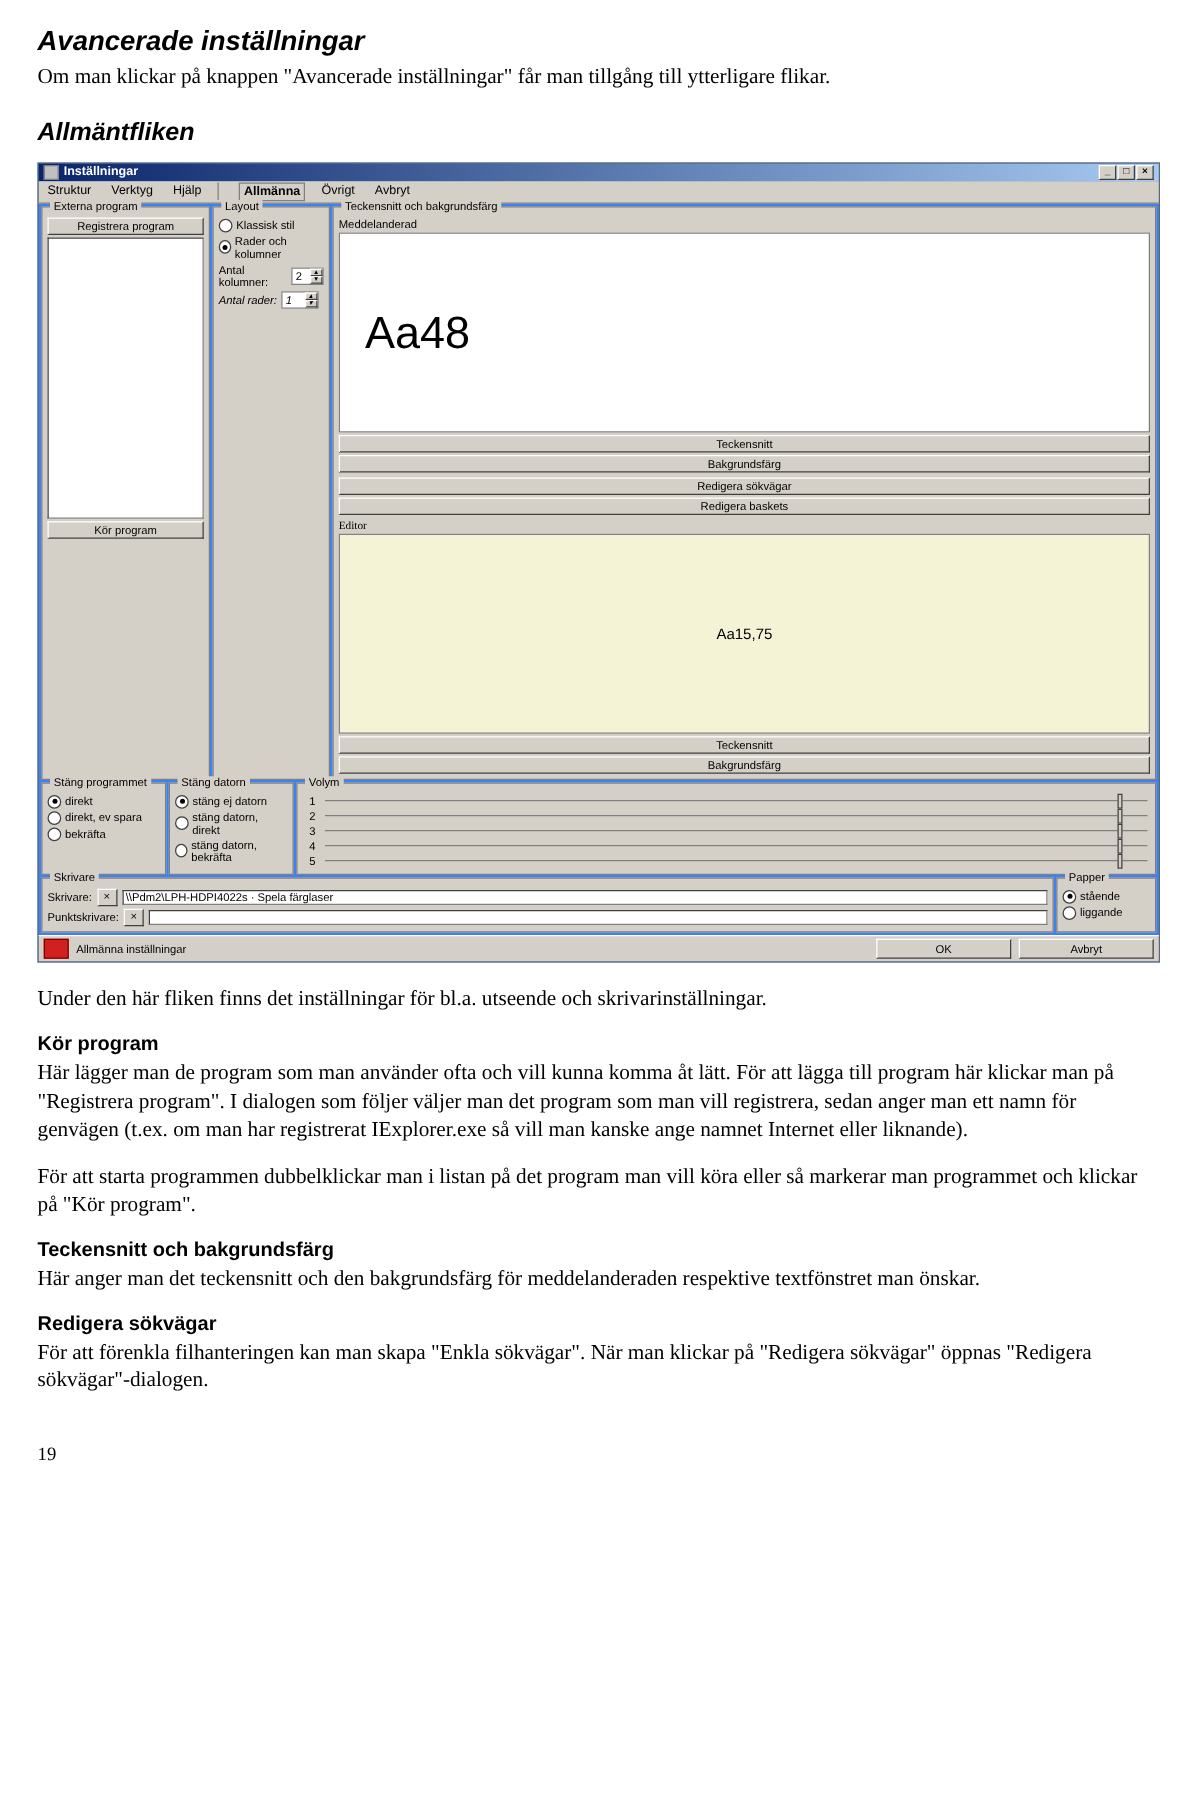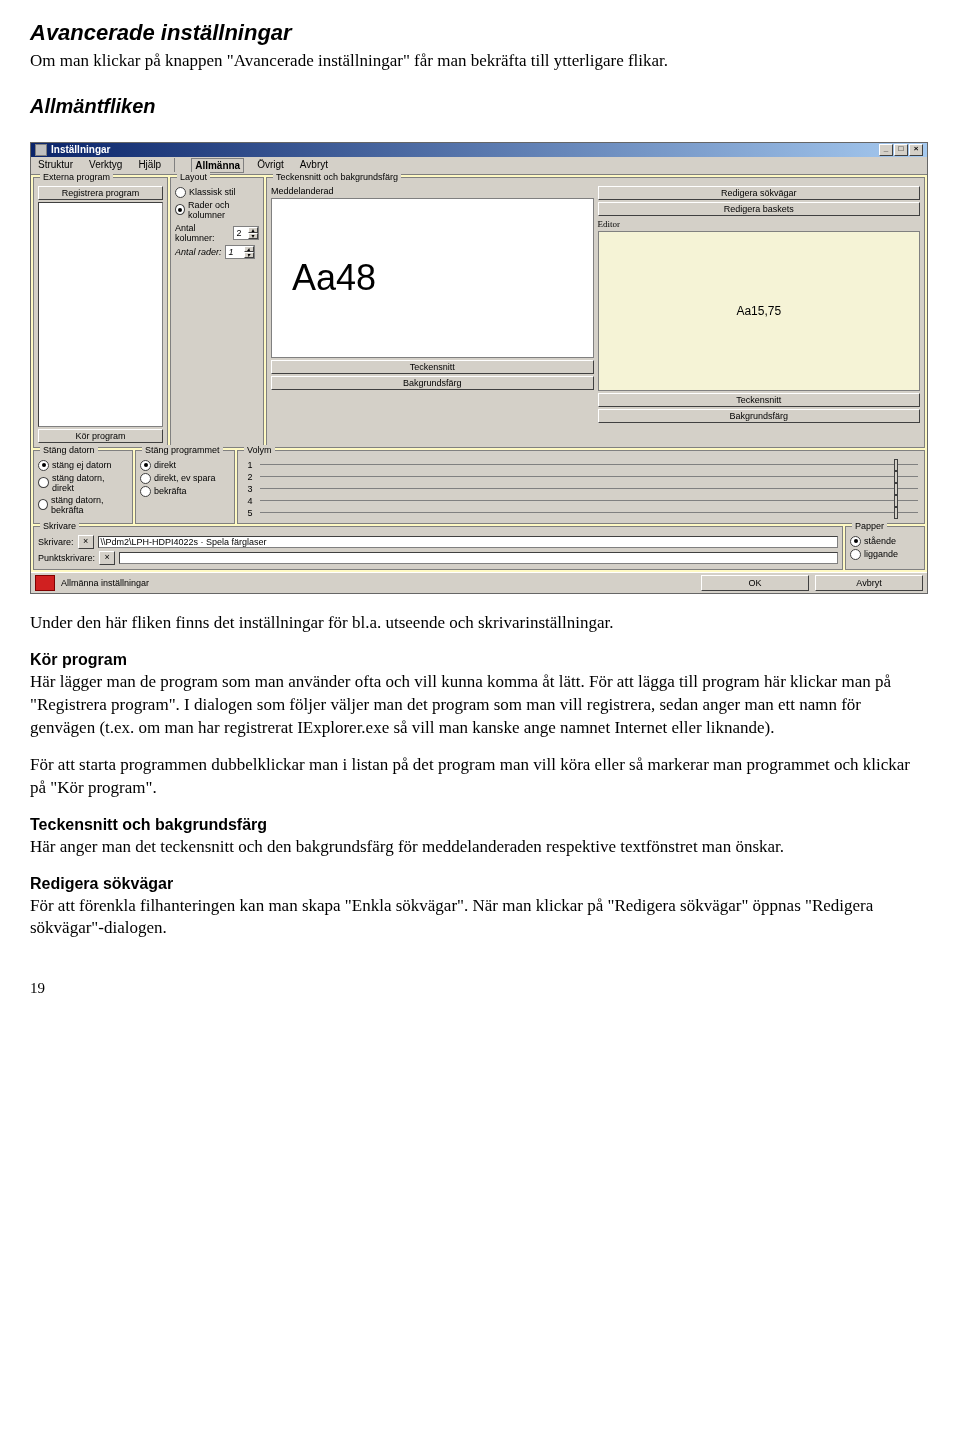--- a/index.html
+++ b/index.html
@@ -33,25 +33,25 @@
     margin: 16px 0 2px 0;
   }
   .page-num {
     font-size: 15px;
     margin-top: 40px;
   }
 
   
   .app-window {
     width: 896px;
-    background: #fef9c3;
+    background: #3b82f6;
     border: 1px solid #666;
     font-family: Tahoma, Arial, sans-serif;
     font-size: 9px;
-    margin: 24px 0 18px 0;
+    margin: 12px 0 18px 0;
   }
   .titlebar {
     background: linear-gradient(to right, #0a246a, #a6caf0);
     color: #fff;
     padding: 1px 4px;
     display: flex;
     justify-content: space-between;
     align-items: center;
     font-size: 10px;
     font-weight: bold;
@@ -188,21 +188,21 @@
   }
   .right-btns { display:flex; gap:6px; }
   .right-btns .big-btn {
     width:90px; text-align:center; padding:2px 8px;
   }
 </style>
 </head>
 <body>
 
 <h2 class="main-title">Avancerade inställningar</h2>
-<p>Om man klickar på knappen "Avancerade inställningar" får man bekräfta till ytterligare flikar.</p>
+<p>Om man klickar på knappen "Avancerade inställningar" får man tillgång till ytterligare flikar.</p>
 
 <h3 class="sub-title">Allmäntfliken</h3>
 
 <div class="app-window">
 
   <div class="titlebar">
     <div style="display:flex;align-items:center;">
       <span class="title-icon"></span>
       <span>Inställningar</span>
     </div>
@@ -261,21 +261,21 @@
               <span class="updn">
                 <div>▴</div>
                 <div>▾</div>
               </span>
             </span>
         </div>
       </div>
 
       <div class="panel" style="flex:1;">
         <div class="legend">Teckensnitt och bakgrundsfärg</div>
-        <div class="row" style="gap:4px;">
+        <div class="row" style="gap:4px;flex-direction:column;">
           <div style="flex:1;display:flex;flex-direction:column;gap:2px;">
             <div style="font-size:9px;">Meddelanderad</div>
             <div class="font-preview big">
                 <span>Aa48</span>
               </div>
             <div class="btn wide">Teckensnitt</div>
             <div class="btn wide">Bakgrundsfärg</div>
           </div>
           <div style="flex:1;display:flex;flex-direction:column;gap:2px;">
             <div style="display:flex;gap:2px;">
@@ -290,47 +290,47 @@
               </div>
             <div class="btn wide">Teckensnitt</div>
             <div class="btn wide">Bakgrundsfärg</div>
           </div>
         </div>
       </div>
     </div>
 
     <div class="row">
       <div class="panel" style="width:100px;">
+        <div class="legend">Stäng programmet</div>
+        <div class="radio">
+            <span class="dot sel"></span>
+            <span>direkt</span>
+          </div>
+        <div class="radio">
+            <span class="dot"></span>
+            <span>direkt, ev spara</span>
+          </div>
+        <div class="radio">
+            <span class="dot"></span>
+            <span>bekräfta</span>
+          </div>
+      </div>
+      <div class="panel" style="width:100px;">
         <div class="legend">Stäng datorn</div>
         <div class="radio">
             <span class="dot sel"></span>
             <span>stäng ej datorn</span>
           </div>
         <div class="radio">
             <span class="dot"></span>
             <span>stäng datorn, direkt</span>
           </div>
         <div class="radio">
             <span class="dot"></span>
             <span>stäng datorn, bekräfta</span>
-          </div>
-      </div>
-      <div class="panel" style="width:100px;">
-        <div class="legend">Stäng programmet</div>
-        <div class="radio">
-            <span class="dot sel"></span>
-            <span>direkt</span>
-          </div>
-        <div class="radio">
-            <span class="dot"></span>
-            <span>direkt, ev spara</span>
-          </div>
-        <div class="radio">
-            <span class="dot"></span>
-            <span>bekräfta</span>
           </div>
       </div>
       <div class="panel" style="flex:1;">
         <div class="legend">Volym</div>
         <div class="volume-row">
             <span class="num">1</span>
             <div class="track">
               <div class="tick"></div>
             </div>
           </div>

